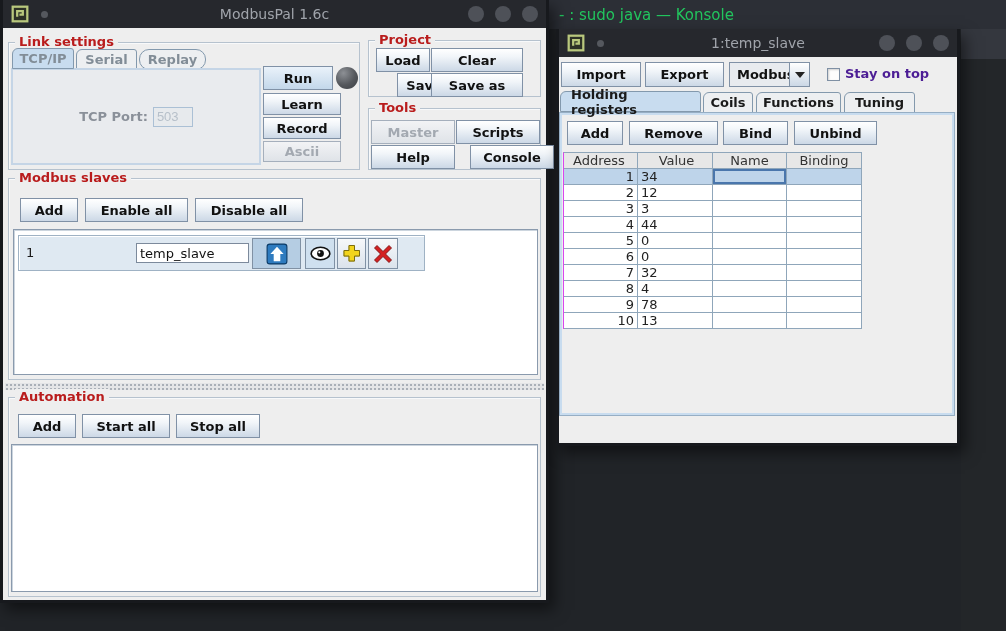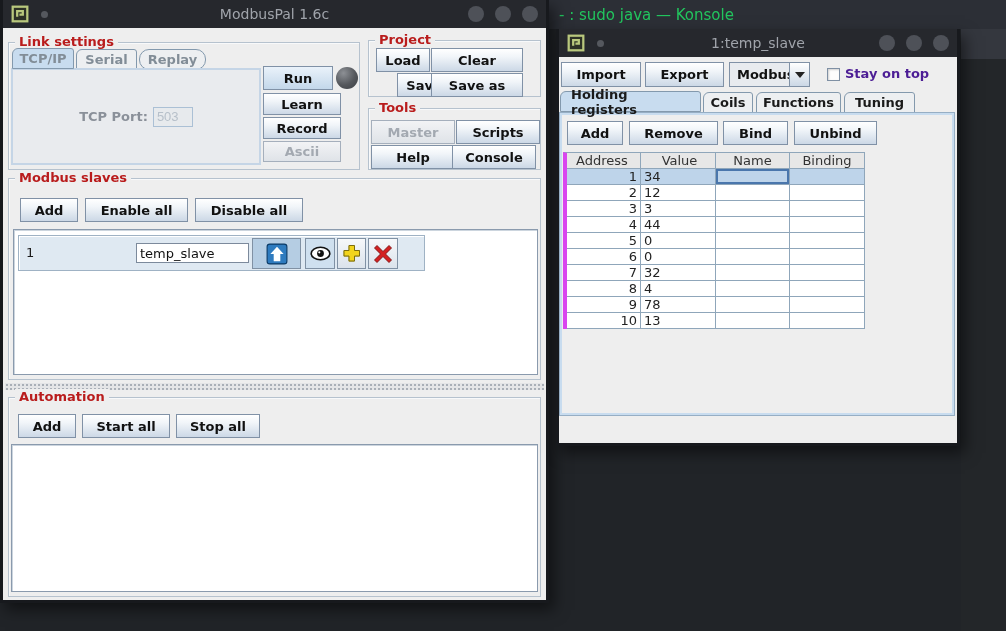--- a/index.html
+++ b/index.html
@@ -142,21 +142,21 @@
     background:linear-gradient(180deg,#ffffff,#ccd8e6); border-left:1px solid #8091a6; }
   .combo-arrow { width:0; height:0; border-left:5px solid transparent;
     border-right:5px solid transparent; border-top:6px solid #222; }
   .checkbox {
     position:absolute; width:13px; height:13px; background:#fdfdfd;
     border:1px solid #7f90a4; box-shadow: inset 1px 1px 2px rgba(0,0,0,.18);
   }
   .chk-label { position:absolute; font-size:13px; font-weight:bold; color:#4c1d95; }
 
   
-  .rtable { position:absolute; border-left:4px solid #d946ef; border-top:1px solid #8fa6ba; }
+  .rtable { position:absolute; border-left:1px solid #d946ef; border-top:1px solid #8fa6ba; }
   .rrow { display:flex; }
   .rcell {
     height:16px; font-size:13px; color:#222; background:#fff;
     border-right:1px solid #8fa6ba; border-bottom:1px solid #8fa6ba;
     display:flex; align-items:center; overflow:hidden;
   }
   .rcell.hd { background:#e7e7e7; justify-content:center; color:#333; height:16px; }
   .rrow.selected .rcell { background:#bed4ea; }
   .rcell.focused { box-shadow: inset 0 0 0 2px #4a76ac; }
   .c-addr { width:74px; justify-content:flex-end; padding-right:3px; }
@@ -219,21 +219,21 @@
       <div class="btn" style="left:62px; top:7px;  width:92px; height:24px;">Clear</div>
       <div class="btn" style="left:7px;  top:32px; width:54px; height:24px;margin-left:21px;">Save</div>
       <div class="btn" style="left:62px; top:32px; width:92px; height:24px;">Save as</div>
     </div>
 
     <div class="group" style="left:365px; top:80px; width:173px; height:62px;">
       <span class="group-title">Tools</span>
       <div class="btn disabled" style="left:2px;  top:11px; width:84px; height:24px;">Master</div>
       <div class="btn" style="left:87px; top:11px; width:84px; height:24px;">Scripts</div>
       <div class="btn" style="left:2px;  top:36px; width:84px; height:24px;">Help</div>
-      <div class="btn" style="left:83px; top:36px; width:84px; height:24px;">Console</div>
+      <div class="btn" style="left:101px; top:36px; width:84px; height:24px;">Console</div>
     </div>
 
     <div class="group" style="left:5px; top:150px; width:533px; height:202px;">
       <span class="group-title">Modbus slaves</span>
       <div class="btn" style="left:11px;  top:19px; width:58px;  height:24px;">Add</div>
       <div class="btn" style="left:76px;  top:19px; width:103px; height:24px;">Enable all</div>
       <div class="btn" style="left:186px; top:19px; width:108px; height:24px;">Disable all</div>
       <div class="list" style="left:4px; top:50px; width:525px; height:146px;">
         <div class="slave-row" style="left:4px; top:5px; width:407px; height:36px;">
           <span class="slave-id">1</span>

